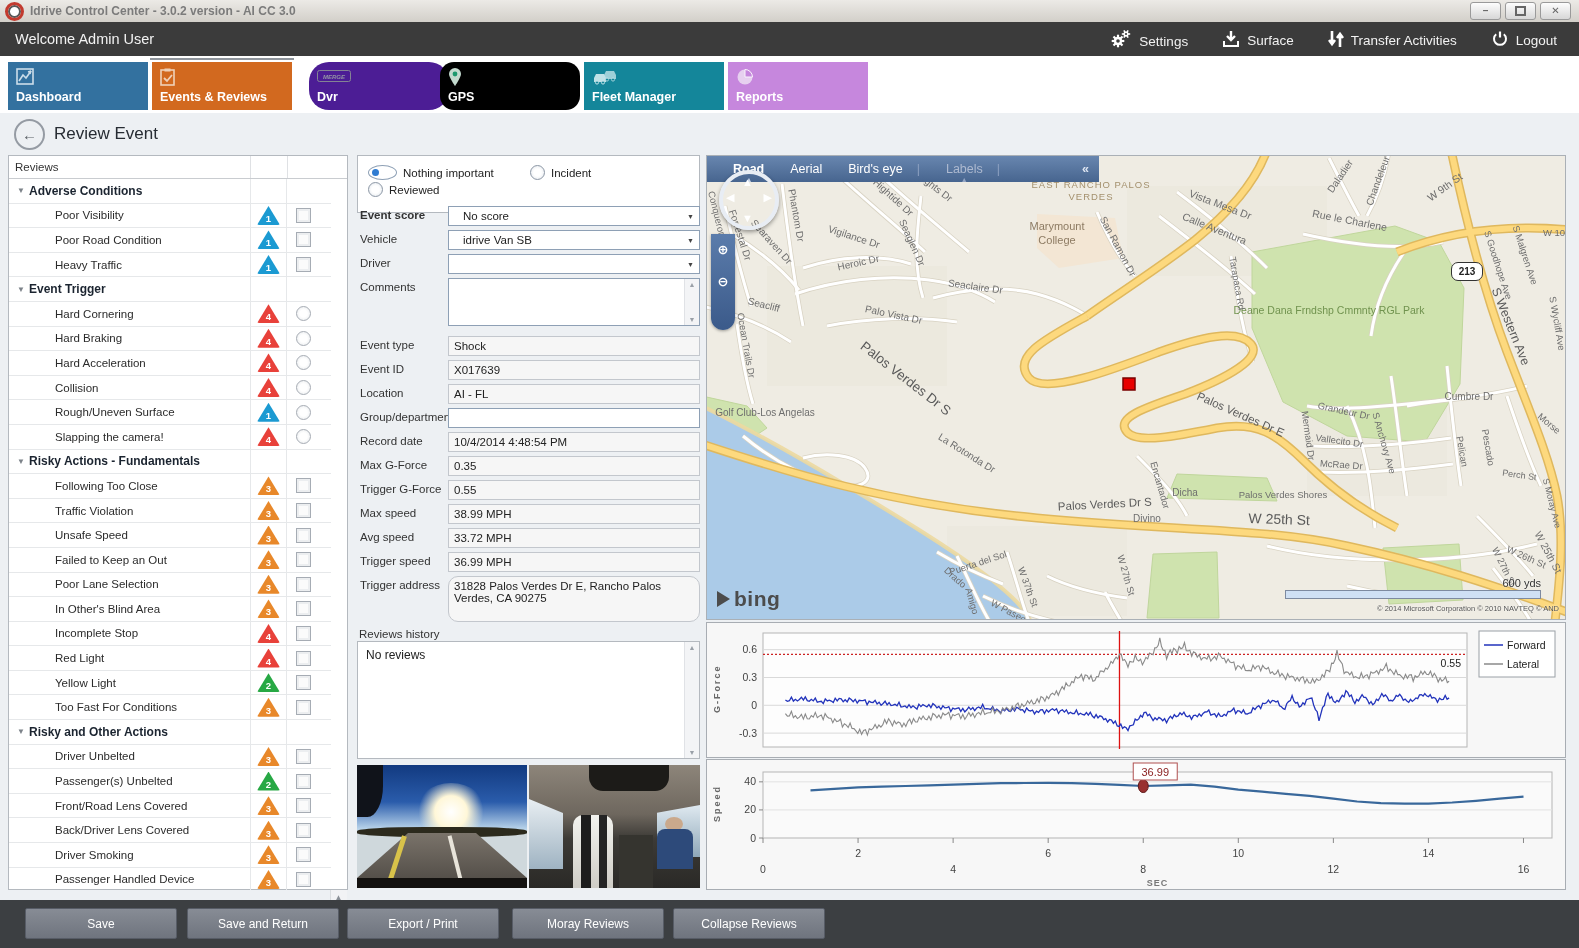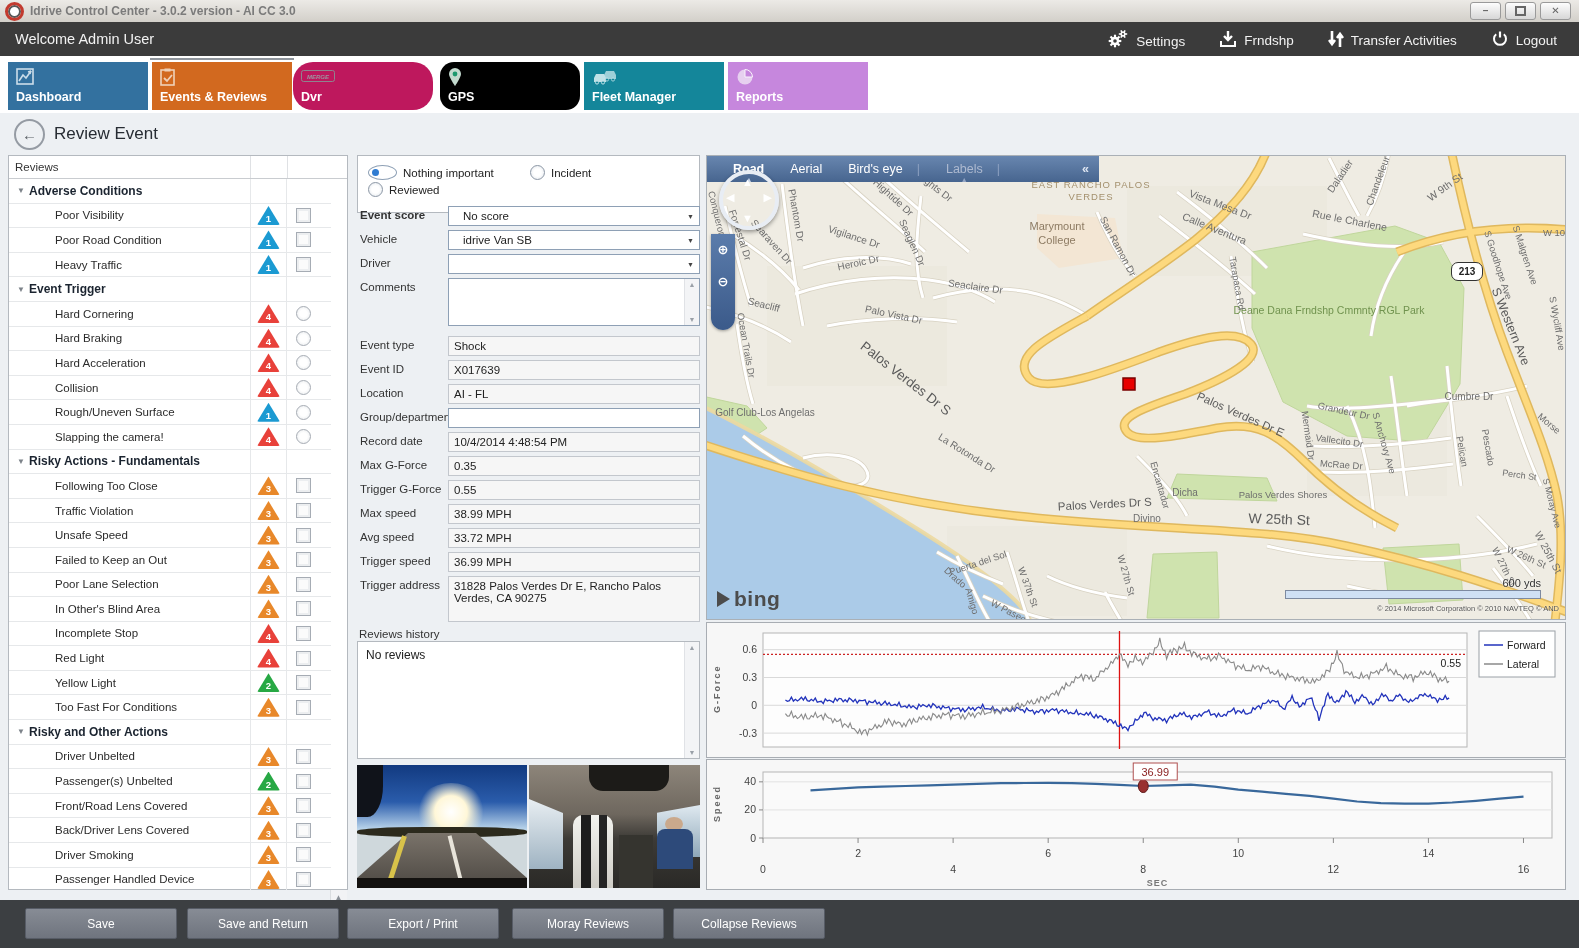--- a/index.html
+++ b/index.html
@@ -171,21 +171,21 @@
         </div>
         <div class="nav-item">
           <span>
             <svg width="18" height="18" viewBox="0 0 18 18">
               <g stroke="#fff" stroke-width="2" fill="none">
                 <path d="M2,11 v5 h14 v-5"></path>
               </g>
               <path d="M9,1 v8 M5,6 l4,4 4,-4" stroke="#fff" stroke-width="2.4" fill="none"></path>
             </svg>
           </span>
-          <span>Frndshp</span>
+          <span>Surface</span>
         </div>
         <div class="nav-item">
           <span>
             <svg width="16" height="18" viewBox="0 0 16 18">
               <path d="M4,1 v12 M1,10 l3,4 3,-4" stroke="#fff" stroke-width="2.6" fill="none"></path>
               <path d="M12,17 v-12 M9,8 l3,-4 3,4" stroke="#fff" stroke-width="2.6" fill="none"></path>
             </svg>
           </span>
           <span>Transfer Activities</span>
         </div>
@@ -211,21 +211,21 @@
         <div class="tlabel">Dashboard</div>
       </div>
       <div class="tab active" style="left: 152px; background: rgb(210, 105, 31);">
         <div class="ticon"><svg width="16" height="18" viewBox="0 0 16 18">
             <rect x="1" y="2" width="13" height="15" fill="none" stroke="#f2dcc9" stroke-width="1.6"></rect>
             <rect x="4.5" y="0.5" width="6" height="3" fill="#f2dcc9"></rect>
             <path d="M4,10 l3,3 5,-6" stroke="#f2dcc9" stroke-width="1.8" fill="none"></path>
           </svg></div>
         <div class="tlabel">Events &amp; Reviews</div>
       </div>
-      <div class="tab" style="left: 293px; background: #be185d; border-radius: 20px;">
+      <div class="tab" style="left: 309px; background: #4c1d95; border-radius: 20px;">
         <div class="ticon"><svg width="34" height="16" viewBox="0 0 34 16">
             <rect x="0.5" y="2.5" width="33" height="11" rx="2" fill="none" stroke="#8b8f94" stroke-width="1"></rect>
             <text x="17" y="11" text-anchor="middle" font-size="6" fill="#9aa0a6" font-style="italic" font-weight="bold">MERGE</text>
           </svg></div>
         <div class="tlabel">Dvr</div>
       </div>
       <div class="tab" style="left: 440px; background: #000000; border-radius: 14px;">
         <div class="ticon"><svg width="14" height="19" viewBox="0 0 14 19">
             <path d="M7,18 C7,18 1,9.5 1,6 a6,6 0 1 1 12,0 C13,9.5 7,18 7,18 Z" fill="#d9f2e6"></path>
             <circle cx="7" cy="6" r="2.4" fill="#1fa97a"></circle>
@@ -751,21 +751,21 @@
           </div>
         </div>
         <div class="frow" style="top: 397px;">
           <div class="flabel">Trigger speed</div>
           <div class="fctl ro">
             <span>36.99 MPH</span>
           </div>
         </div>
         <div class="frow" style="top: 421px;">
           <div class="flabel">Trigger address</div>
-          <div class="fctl ro" style="height: 46px; align-items: flex-start;">
+          <div class="fctl ro" style="height: 46px; align-items: flex-start; border-radius: 10px;">
             <span style="padding: 3px 4px 0px 0px;">31828 Palos Verdes Dr E, Rancho Palos Verdes, CA 90275</span>
           </div>
         </div>
       </div>
     <div id="rh-label">Reviews history</div>
     <div id="rh-box">
       <div id="rh-content">No reviews</div>
       <div class="vscroll"></div>
     </div>
 

